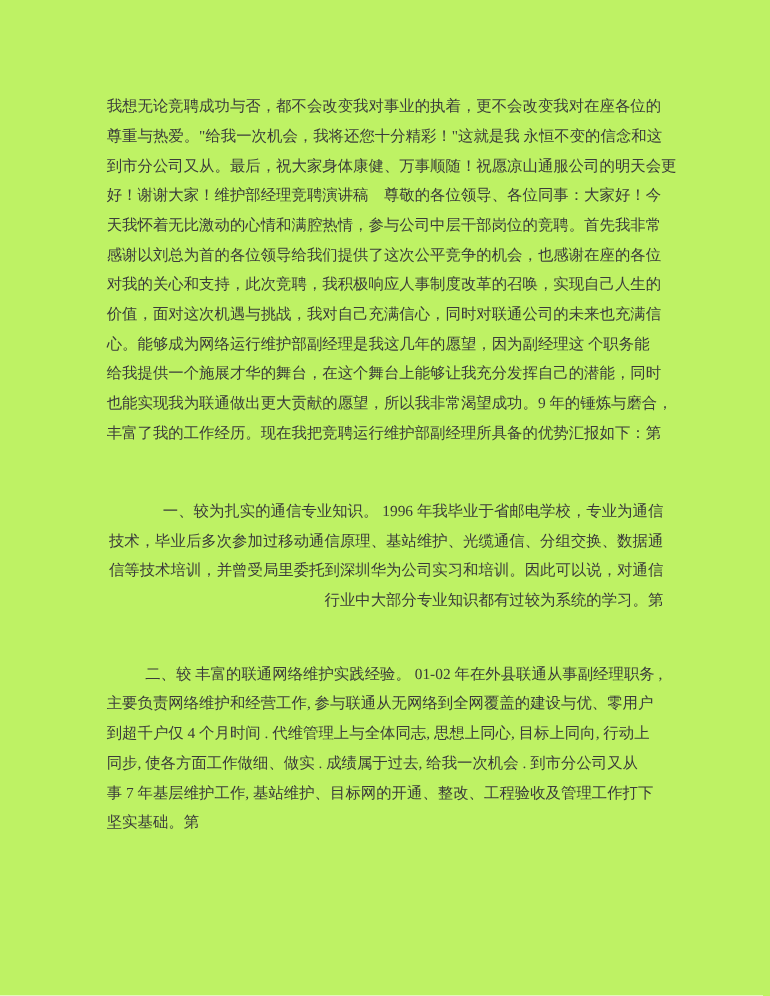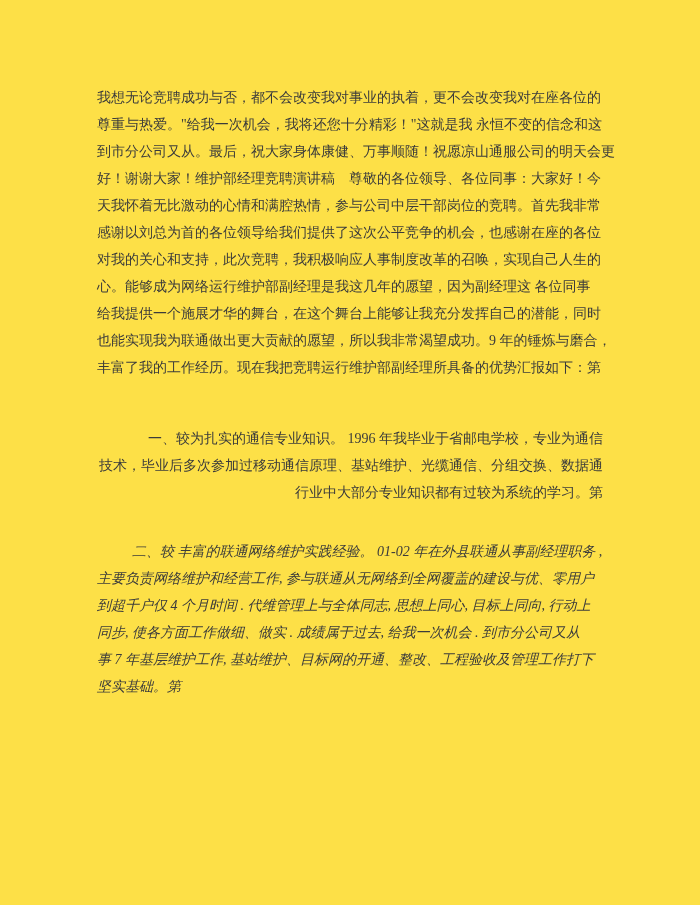--- a/index.html
+++ b/index.html
@@ -6,32 +6,32 @@
     margin: 0;
     padding: 0;
     background: #ffffff;
   }
   .doc-page {
     position: relative;
     width: 700px;
     height: 905px;
     box-sizing: border-box;
     padding: 84px 97px 0 97px;
-    background: #fde047;
+    background: #bef264;
     overflow: hidden;
     font-family: "Liberation Serif", "DejaVu Serif", serif;
     font-size: 14px;
     color: #3b3b3b;
   }
   .paragraph {
     margin: 0;
     padding: 0;
   }
   .paragraph.gap-medium { margin-top: 44px; text-align: right; }
-  .paragraph.gap-small  { margin-top: 32px; font-style: italic; }
+  .paragraph.gap-small  { margin-top: 40px; }
   .text-line {
     height: 27px;
     line-height: 27px;
     white-space: pre;
     letter-spacing: 0;
   }
   .text-line.indent {
     padding-left: 35px;
   }
 </style>
@@ -41,29 +41,31 @@
 <div class="doc-page">
 
   <div class="paragraph">
     <div class="text-line">我想无论竞聘成功与否，都不会改变我对事业的执着，更不会改变我对在座各位的</div>
     <div class="text-line">尊重与热爱。"给我一次机会，我将还您十分精彩！"这就是我 永恒不变的信念和这</div>
     <div class="text-line">到市分公司又从。最后，祝大家身体康健、万事顺随！祝愿凉山通服公司的明天会更</div>
     <div class="text-line">好！谢谢大家！维护部经理竞聘演讲稿　尊敬的各位领导、各位同事：大家好！今</div>
     <div class="text-line">天我怀着无比激动的心情和满腔热情，参与公司中层干部岗位的竞聘。首先我非常</div>
     <div class="text-line">感谢以刘总为首的各位领导给我们提供了这次公平竞争的机会，也感谢在座的各位</div>
     <div class="text-line">对我的关心和支持，此次竞聘，我积极响应人事制度改革的召唤，实现自己人生的</div>
-    <div class="text-line">心。能够成为网络运行维护部副经理是我这几年的愿望，因为副经理这 各位同事</div>
+    <div class="text-line">价值，面对这次机遇与挑战，我对自己充满信心，同时对联通公司的未来也充满信</div>
+    <div class="text-line">心。能够成为网络运行维护部副经理是我这几年的愿望，因为副经理这 个职务能</div>
     <div class="text-line">给我提供一个施展才华的舞台，在这个舞台上能够让我充分发挥自己的潜能，同时</div>
     <div class="text-line">也能实现我为联通做出更大贡献的愿望，所以我非常渴望成功。9 年的锤炼与磨合，</div>
     <div class="text-line">丰富了我的工作经历。现在我把竞聘运行维护部副经理所具备的优势汇报如下：第</div>
   </div>
 
   <div class="paragraph gap-medium">
     <div class="text-line indent">一、较为扎实的通信专业知识。 1996 年我毕业于省邮电学校，专业为通信</div>
     <div class="text-line">技术，毕业后多次参加过移动通信原理、基站维护、光缆通信、分组交换、数据通</div>
+    <div class="text-line">信等技术培训，并曾受局里委托到深圳华为公司实习和培训。因此可以说，对通信</div>
     <div class="text-line">行业中大部分专业知识都有过较为系统的学习。第</div>
   </div>
 
   <div class="paragraph gap-small">
     <div class="text-line indent">二、较 丰富的联通网络维护实践经验。 01-02 年在外县联通从事副经理职务 ,</div>
     <div class="text-line">主要负责网络维护和经营工作, 参与联通从无网络到全网覆盖的建设与优、零用户</div>
     <div class="text-line">到超千户仅 4 个月时间 . 代维管理上与全体同志, 思想上同心, 目标上同向, 行动上</div>
     <div class="text-line">同步, 使各方面工作做细、做实 . 成绩属于过去, 给我一次机会 . 到市分公司又从</div>
     <div class="text-line">事 7 年基层维护工作, 基站维护、目标网的开通、整改、工程验收及管理工作打下</div>
     <div class="text-line">坚实基础。第</div>

